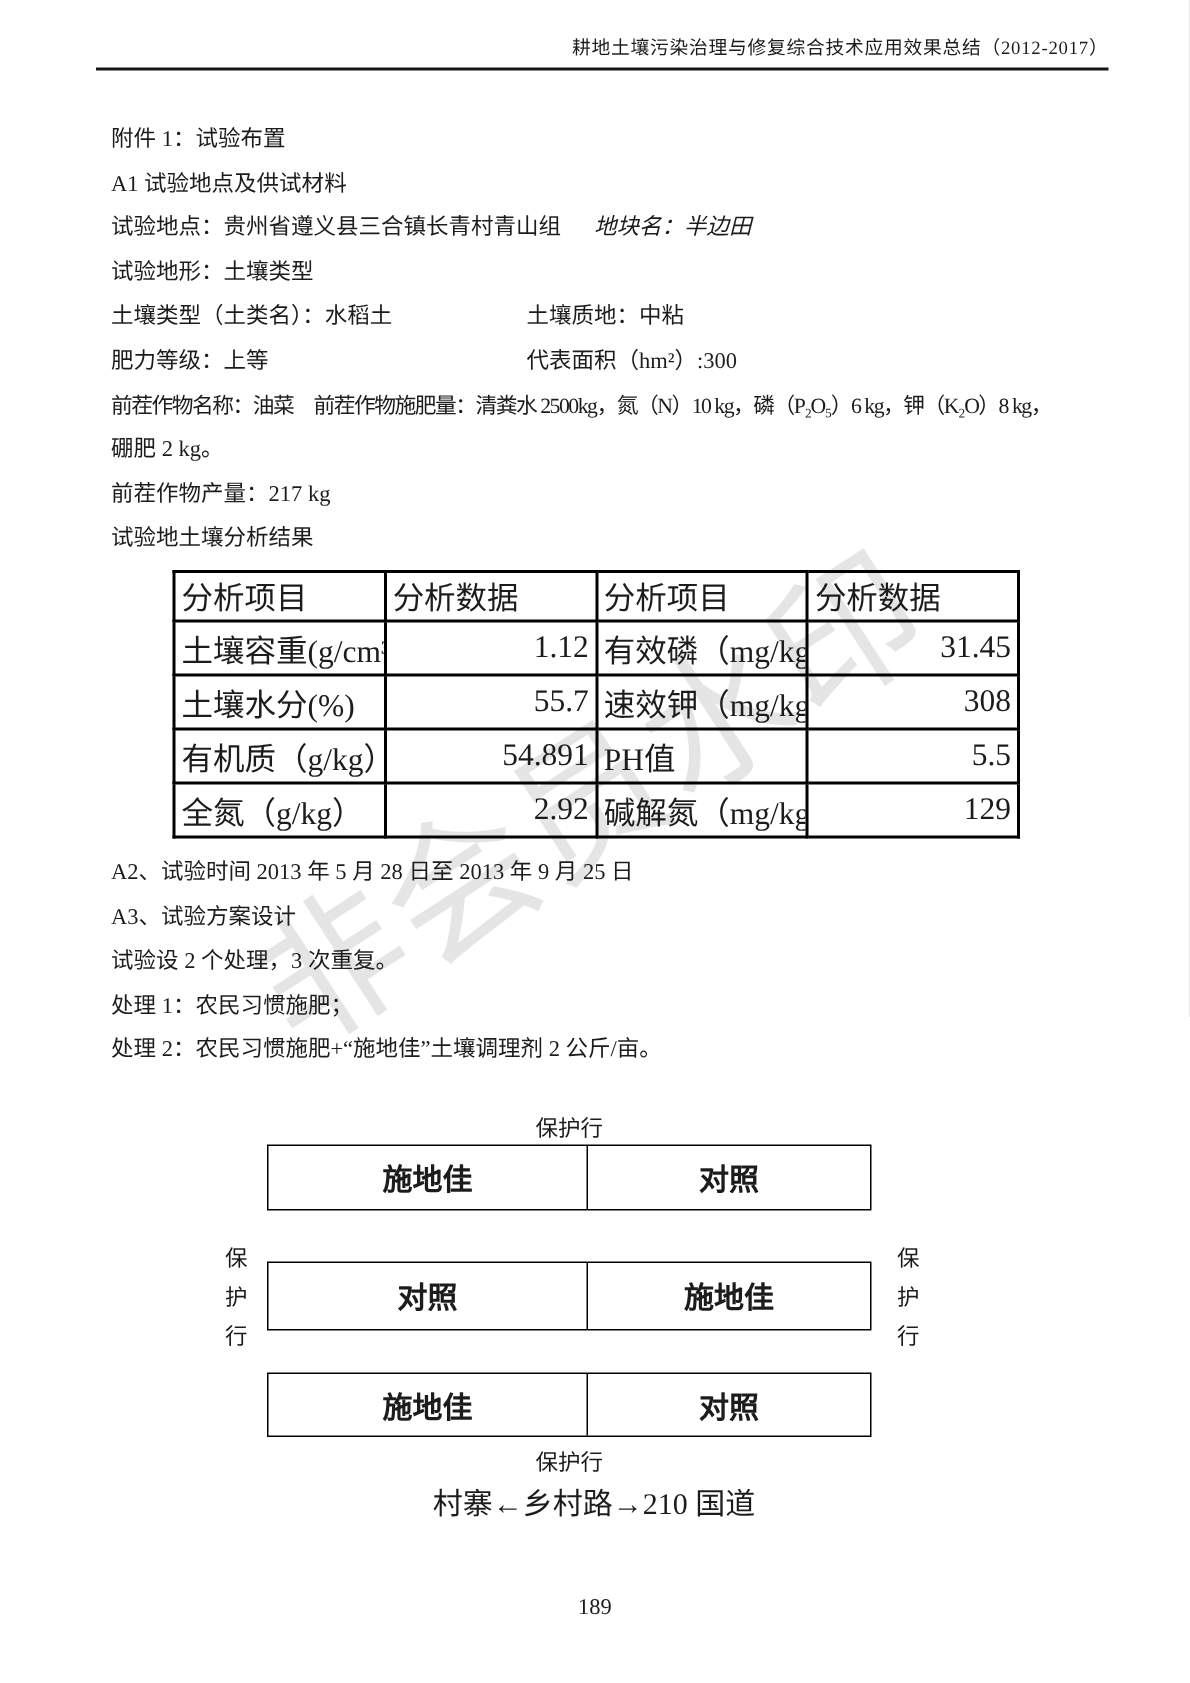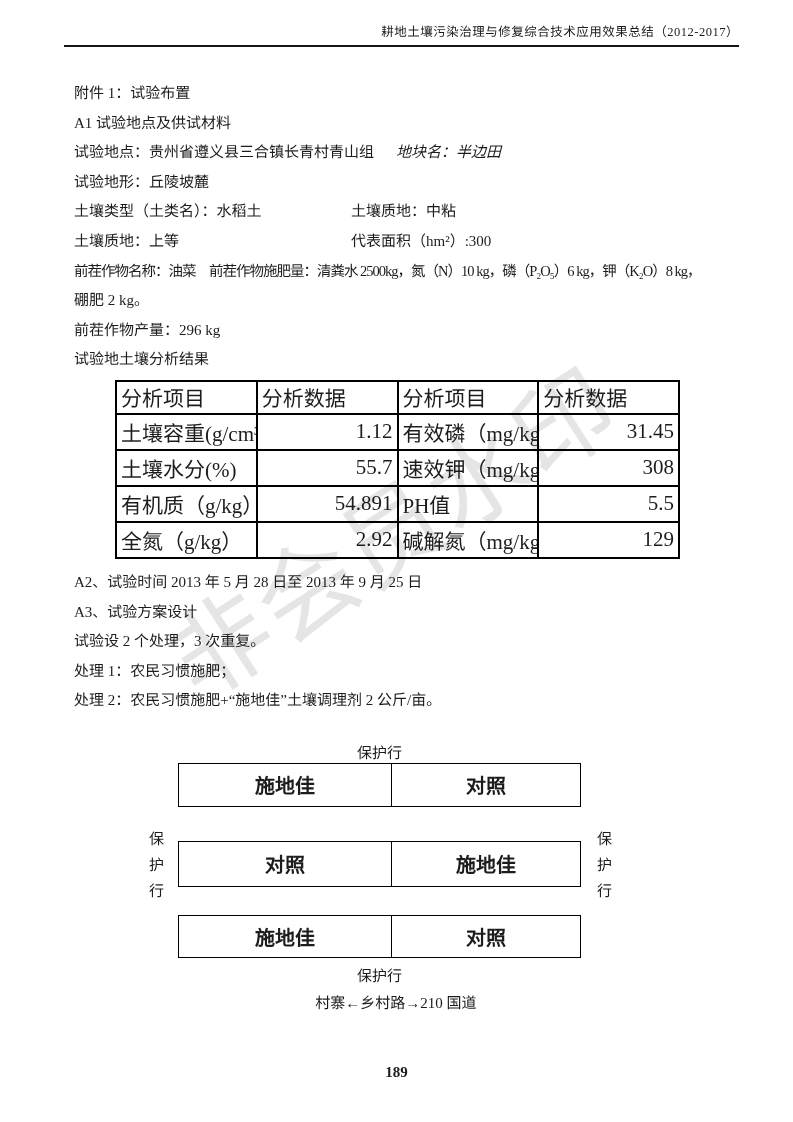--- a/index.html
+++ b/index.html
@@ -115,58 +115,57 @@
     font-size: 15px;
     line-height: 16px;
   }
   .road-caption {
     position: absolute;
     left: 123px;
     width: 400px;
     height: 20px;
     line-height: 20px;
     text-align: center;
-    font-size: 15px;
+    font-size: 20px;
   }
   
   .page-number {
     position: absolute;
     top: 1062px;
     left: 0;
     width: 100%;
     height: 20px;
     line-height: 20px;
     text-align: center;
     font-size: 15px;
     z-index: 1;
-    font-weight: bold;
   }
 </style>
 </head>
 <body>
 
 <div class="page">
 
   <div class="watermark">非会员水印</div>
 
   <div class="layer">
     <div class="doc-header">
       <span>耕地土壤污染治理与修复综合技术应用效果总结（2012-2017）</span>
     </div>
 
     <div class="doc-main">
       <p class="line pad-top">附件 1：试验布置</p>
       <p class="line">A1 试验地点及供试材料</p>
       <p class="line"><span class="part">试验地点：贵州省遵义县三合镇长青村青山组</span><span class="gap-sm">地块名：半边田</span></p>
-      <p class="line">试验地形：丘陵坡麓</p>
+      <p class="line">试验地形：土壤类型</p>
       <p class="line"><span class="col-a">土壤类型（土类名）：水稻土</span><span>土壤质地：中粘</span></p>
-      <p class="line"><span class="col-a">土壤质地：上等</span><span>代表面积（hm²）:300</span></p>
+      <p class="line"><span class="col-a">肥力等级：上等</span><span>代表面积（hm²）:300</span></p>
       <p class="line squeeze">前茬作物名称：油菜　前茬作物施肥量：清粪水 2500kg，氮（N）10 kg，磷（P₂O₅）6 kg，钾（K₂O）8 kg，</p>
       <p class="line">硼肥 2 kg。</p>
-      <p class="line">前茬作物产量：296 kg</p>
+      <p class="line">前茬作物产量：217 kg</p>
       <p class="line">试验地土壤分析结果</p>
 
       <table class="analysis-table">
         <thead>
           <tr>
             <th>分析项目</th>
             <th>分析数据</th>
             <th>分析项目</th>
             <th>分析数据</th>
           </tr>

